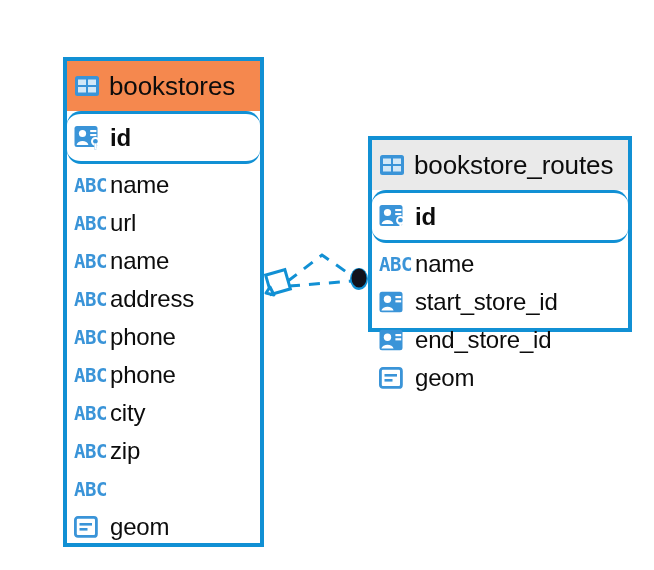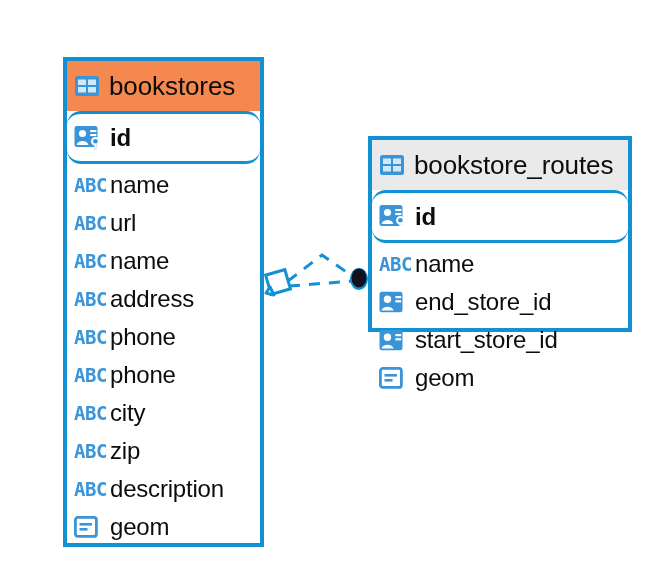--- a/index.html
+++ b/index.html
@@ -206,21 +206,20 @@
         <span class="field-name">city</span>
       </div>
 
       <div class="field-row">
         <span class="icon-abc">ABC</span>
         <span class="field-name">zip</span>
       </div>
 
       <div class="field-row">
         <span class="icon-abc">ABC</span>
-        <span class="field-name">description</span>
       </div>
 
       <div class="field-row">
         <span class="icon" style="width:28px; display:inline-flex; justify-content:flex-start;">
           <svg width="24" height="22" viewBox="0 0 24 22">
             <rect x="1.4" y="1.4" width="21" height="19" rx="2.5" fill="#ffffff" stroke="#3a94d8" stroke-width="2.8"></rect>
             <rect x="5.5" y="7" width="12.5" height="2.6" fill="#3a94d8"></rect>
             <rect x="5.5" y="12" width="8" height="2.6" fill="#3a94d8"></rect>
           </svg>
         </span>
@@ -274,34 +273,34 @@
       <div class="field-row">
         <span class="icon" style="width:28px; display:inline-flex; justify-content:flex-start;">
           <svg width="24" height="22" viewBox="0 0 24 22">
             <rect x="0.5" y="0.8" width="23" height="20.5" rx="2.5" fill="#3a94d8"></rect>
             <circle cx="8.5" cy="8.2" r="3.7" fill="#ffffff"></circle>
             <path d="M2.4 19.6 C3.3 14.3 13.7 14.3 14.6 19.6 Z" fill="#ffffff"></path>
             <rect x="16.4" y="5" width="5.8" height="2.2" fill="#ffffff"></rect>
             <rect x="16.4" y="9.2" width="5.8" height="2.2" fill="#ffffff"></rect>
           </svg>
         </span>
-        <span class="field-name">end_store_id</span>
+        <span class="field-name">start_store_id</span>
       </div>
 
       <div class="field-row">
         <span class="icon" style="width:28px; display:inline-flex; justify-content:flex-start;">
           <svg width="24" height="22" viewBox="0 0 24 22">
             <rect x="0.5" y="0.8" width="23" height="20.5" rx="2.5" fill="#3a94d8"></rect>
             <circle cx="8.5" cy="8.2" r="3.7" fill="#ffffff"></circle>
             <path d="M2.4 19.6 C3.3 14.3 13.7 14.3 14.6 19.6 Z" fill="#ffffff"></path>
             <rect x="16.4" y="5" width="5.8" height="2.2" fill="#ffffff"></rect>
             <rect x="16.4" y="9.2" width="5.8" height="2.2" fill="#ffffff"></rect>
           </svg>
         </span>
-        <span class="field-name">start_store_id</span>
+        <span class="field-name">end_store_id</span>
       </div>
 
       <div class="field-row">
         <span class="icon" style="width:28px; display:inline-flex; justify-content:flex-start;">
           <svg width="24" height="22" viewBox="0 0 24 22">
             <rect x="1.4" y="1.4" width="21" height="19" rx="2.5" fill="#ffffff" stroke="#3a94d8" stroke-width="2.8"></rect>
             <rect x="5.5" y="7" width="12.5" height="2.6" fill="#3a94d8"></rect>
             <rect x="5.5" y="12" width="8" height="2.6" fill="#3a94d8"></rect>
           </svg>
         </span>

